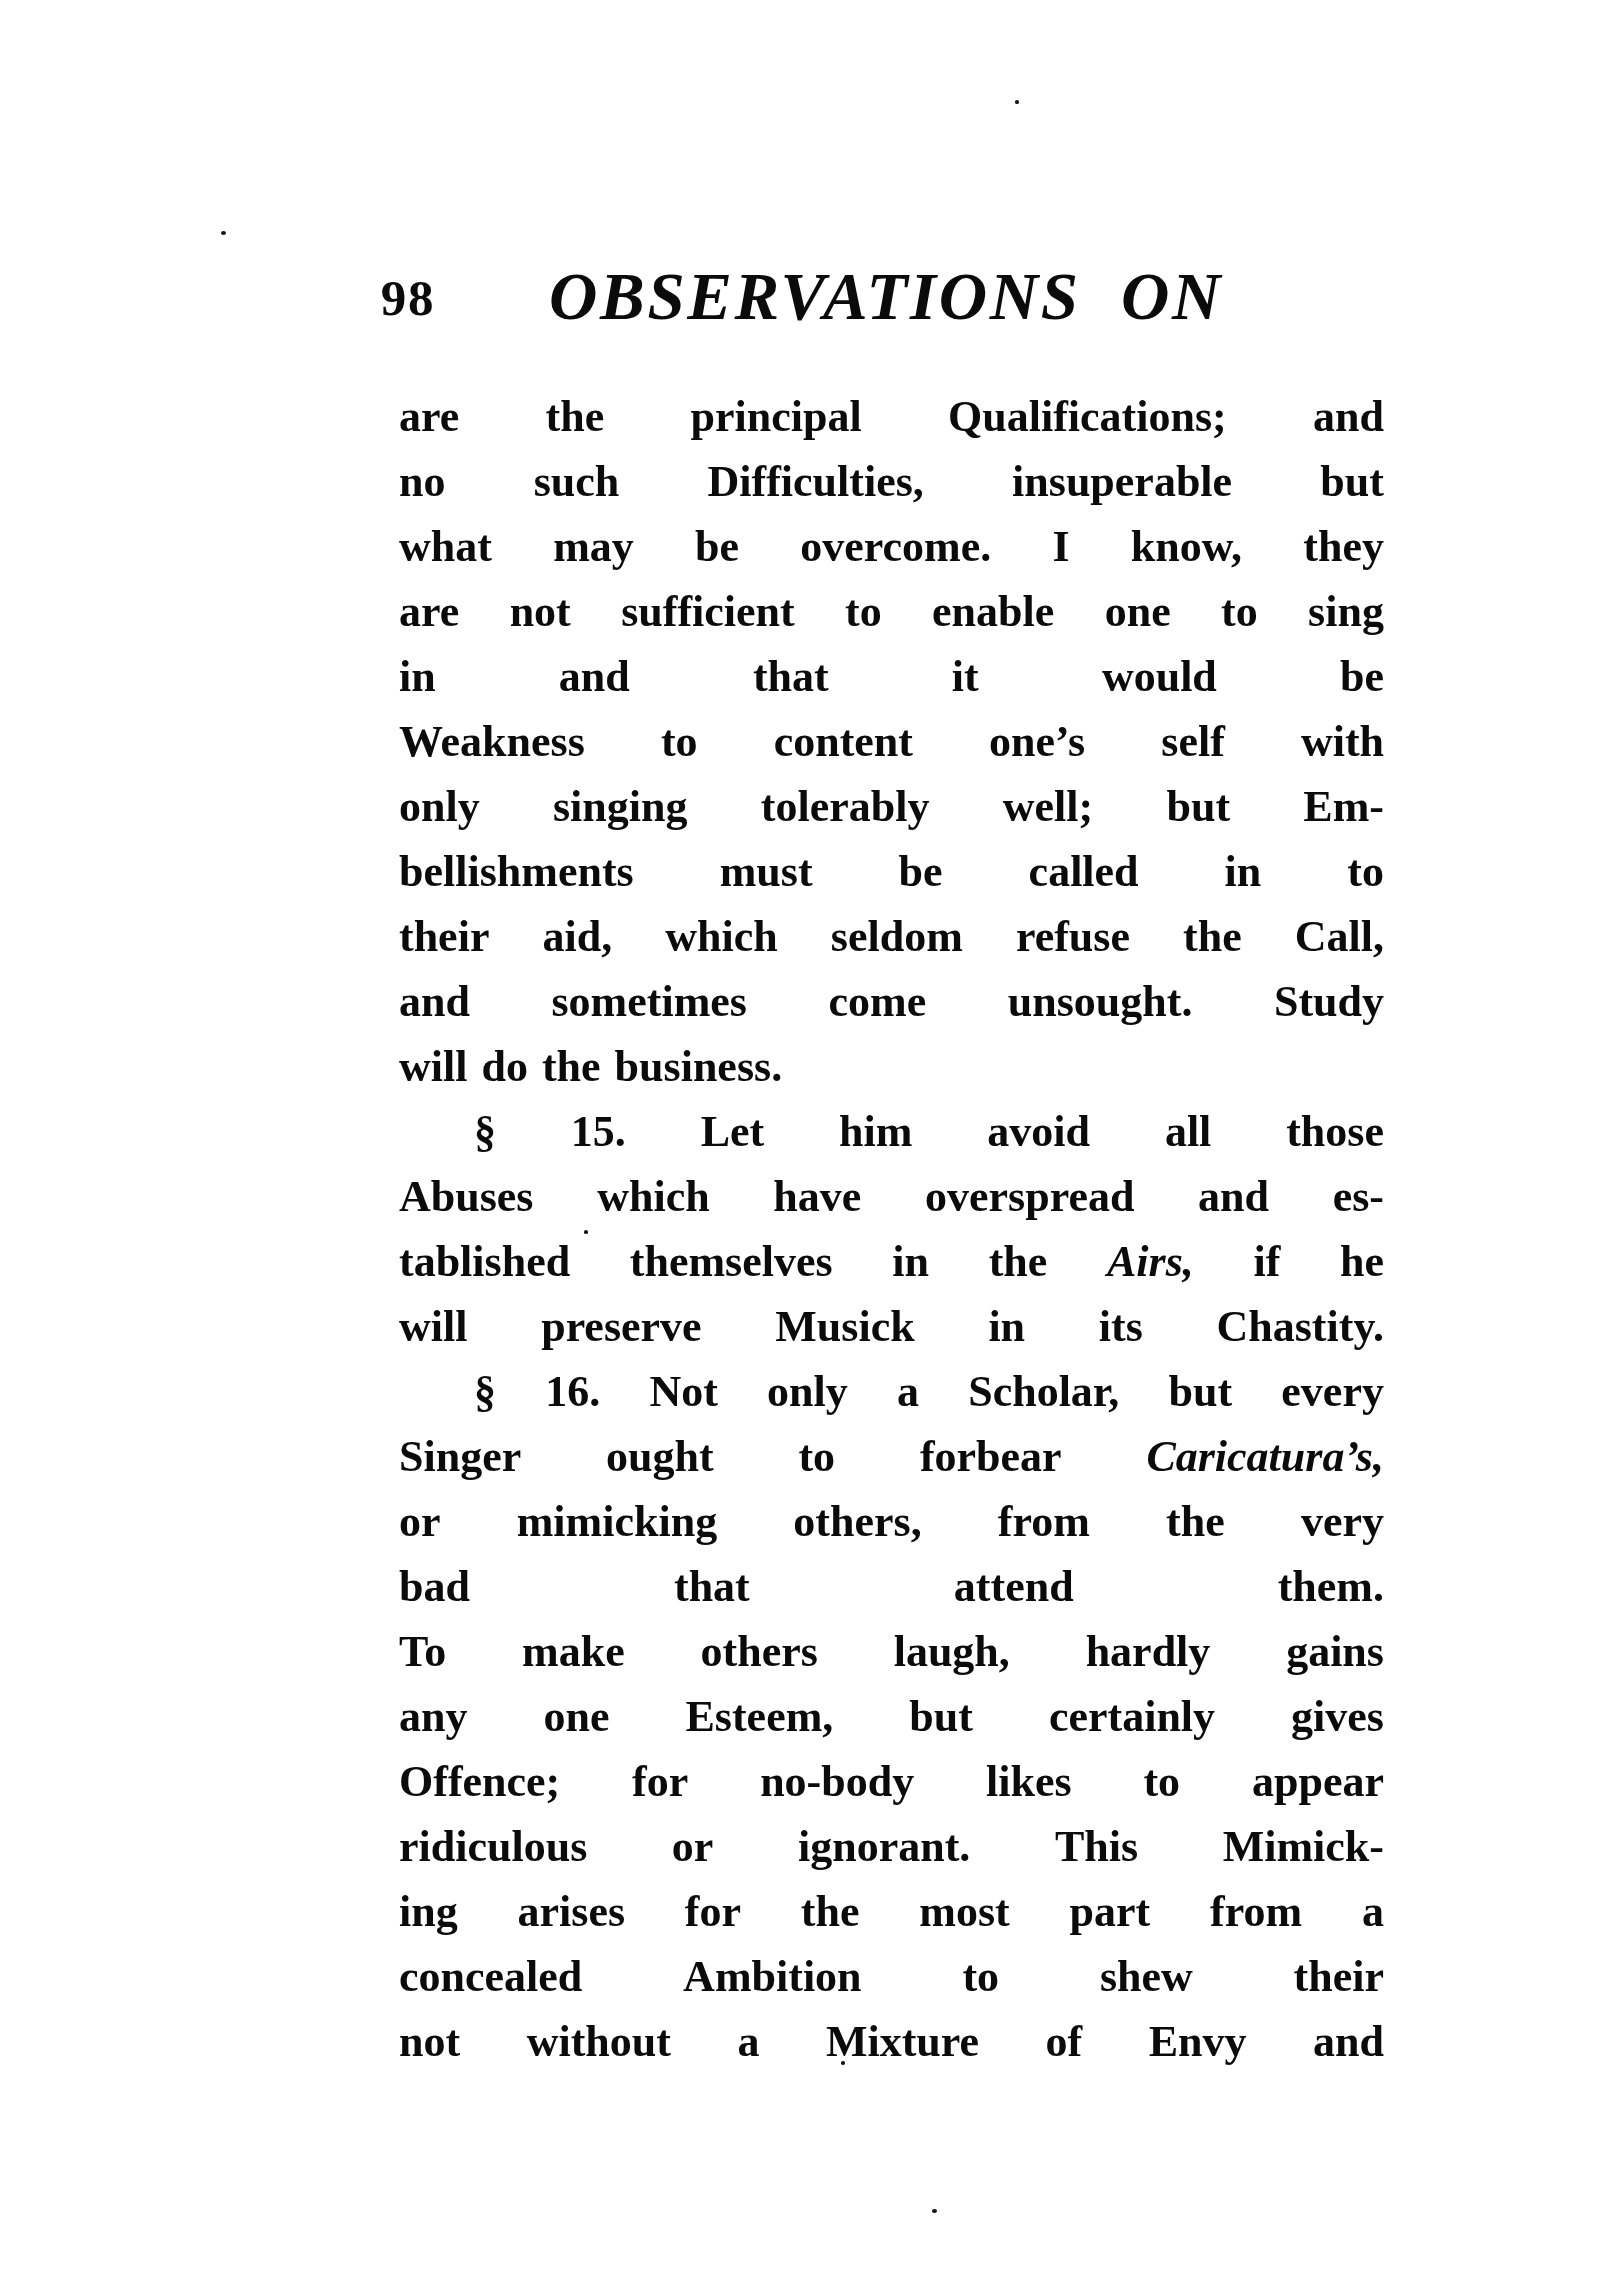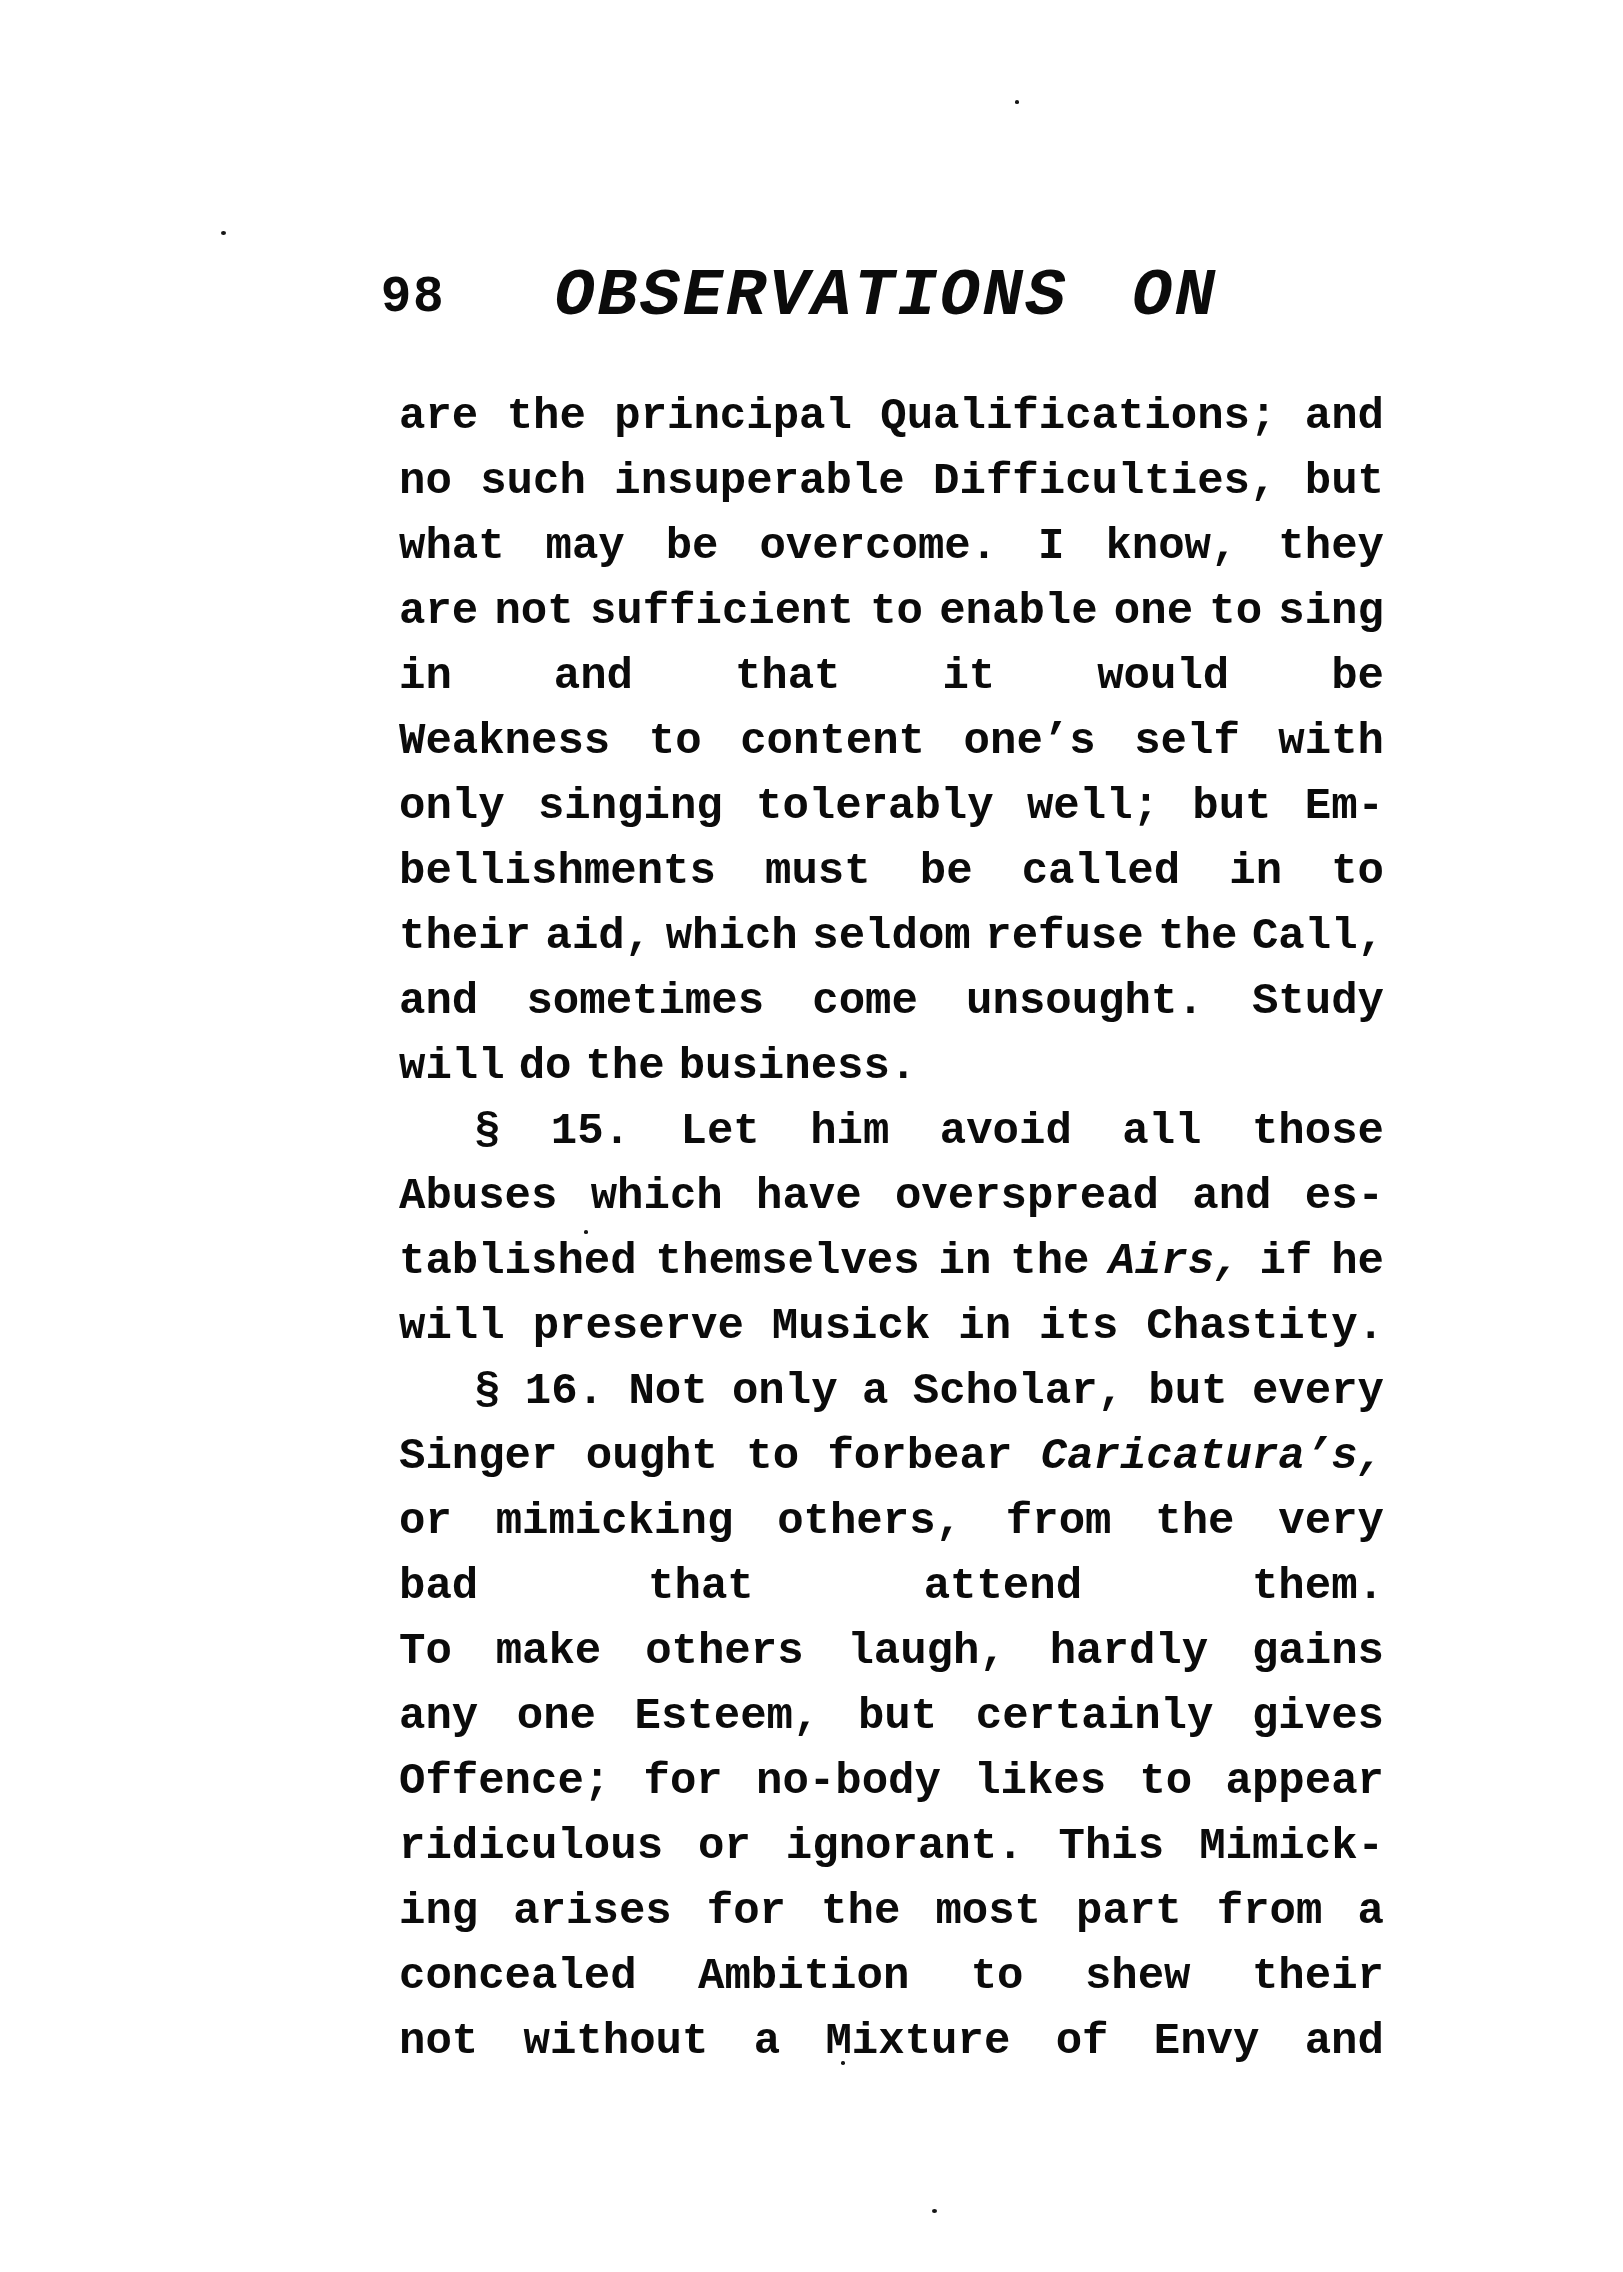--- a/index.html
+++ b/index.html
@@ -7,21 +7,21 @@
     margin: 0;
     padding: 0;
     background: #ffffff;
   }
   .page {
     position: relative;
     width: 1474px;
     height: 2273px;
     background: #ffffff;
     overflow: hidden;
-    font-family: Liberation Mono, monospace;
+    font-family: Liberation Serif, serif;
     color: #0b0b0b;
   }
   
   .page-header {
     position: absolute;
     top: 261px;
     left: 386px;
     width: 1000px;
     height: 74px;
     line-height: 70px;
@@ -95,22 +95,22 @@
       <div class="line">
         <span class="word">are</span>
         <span class="word">the</span>
         <span class="word">principal</span>
         <span class="word">Qualifications;</span>
         <span class="word">and</span>
       </div>
       <div class="line">
         <span class="word">no</span>
         <span class="word">such</span>
+        <span class="word">Difficulties,</span>
         <span class="word">insuperable</span>
-        <span class="word">Difficulties,</span>
         <span class="word">but</span>
       </div>
       <div class="line">
         <span class="word">what</span>
         <span class="word">may</span>
         <span class="word">be</span>
         <span class="word">overcome.</span>
         <span class="word">I</span>
         <span class="word">know,</span>
         <span class="word">they</span>

